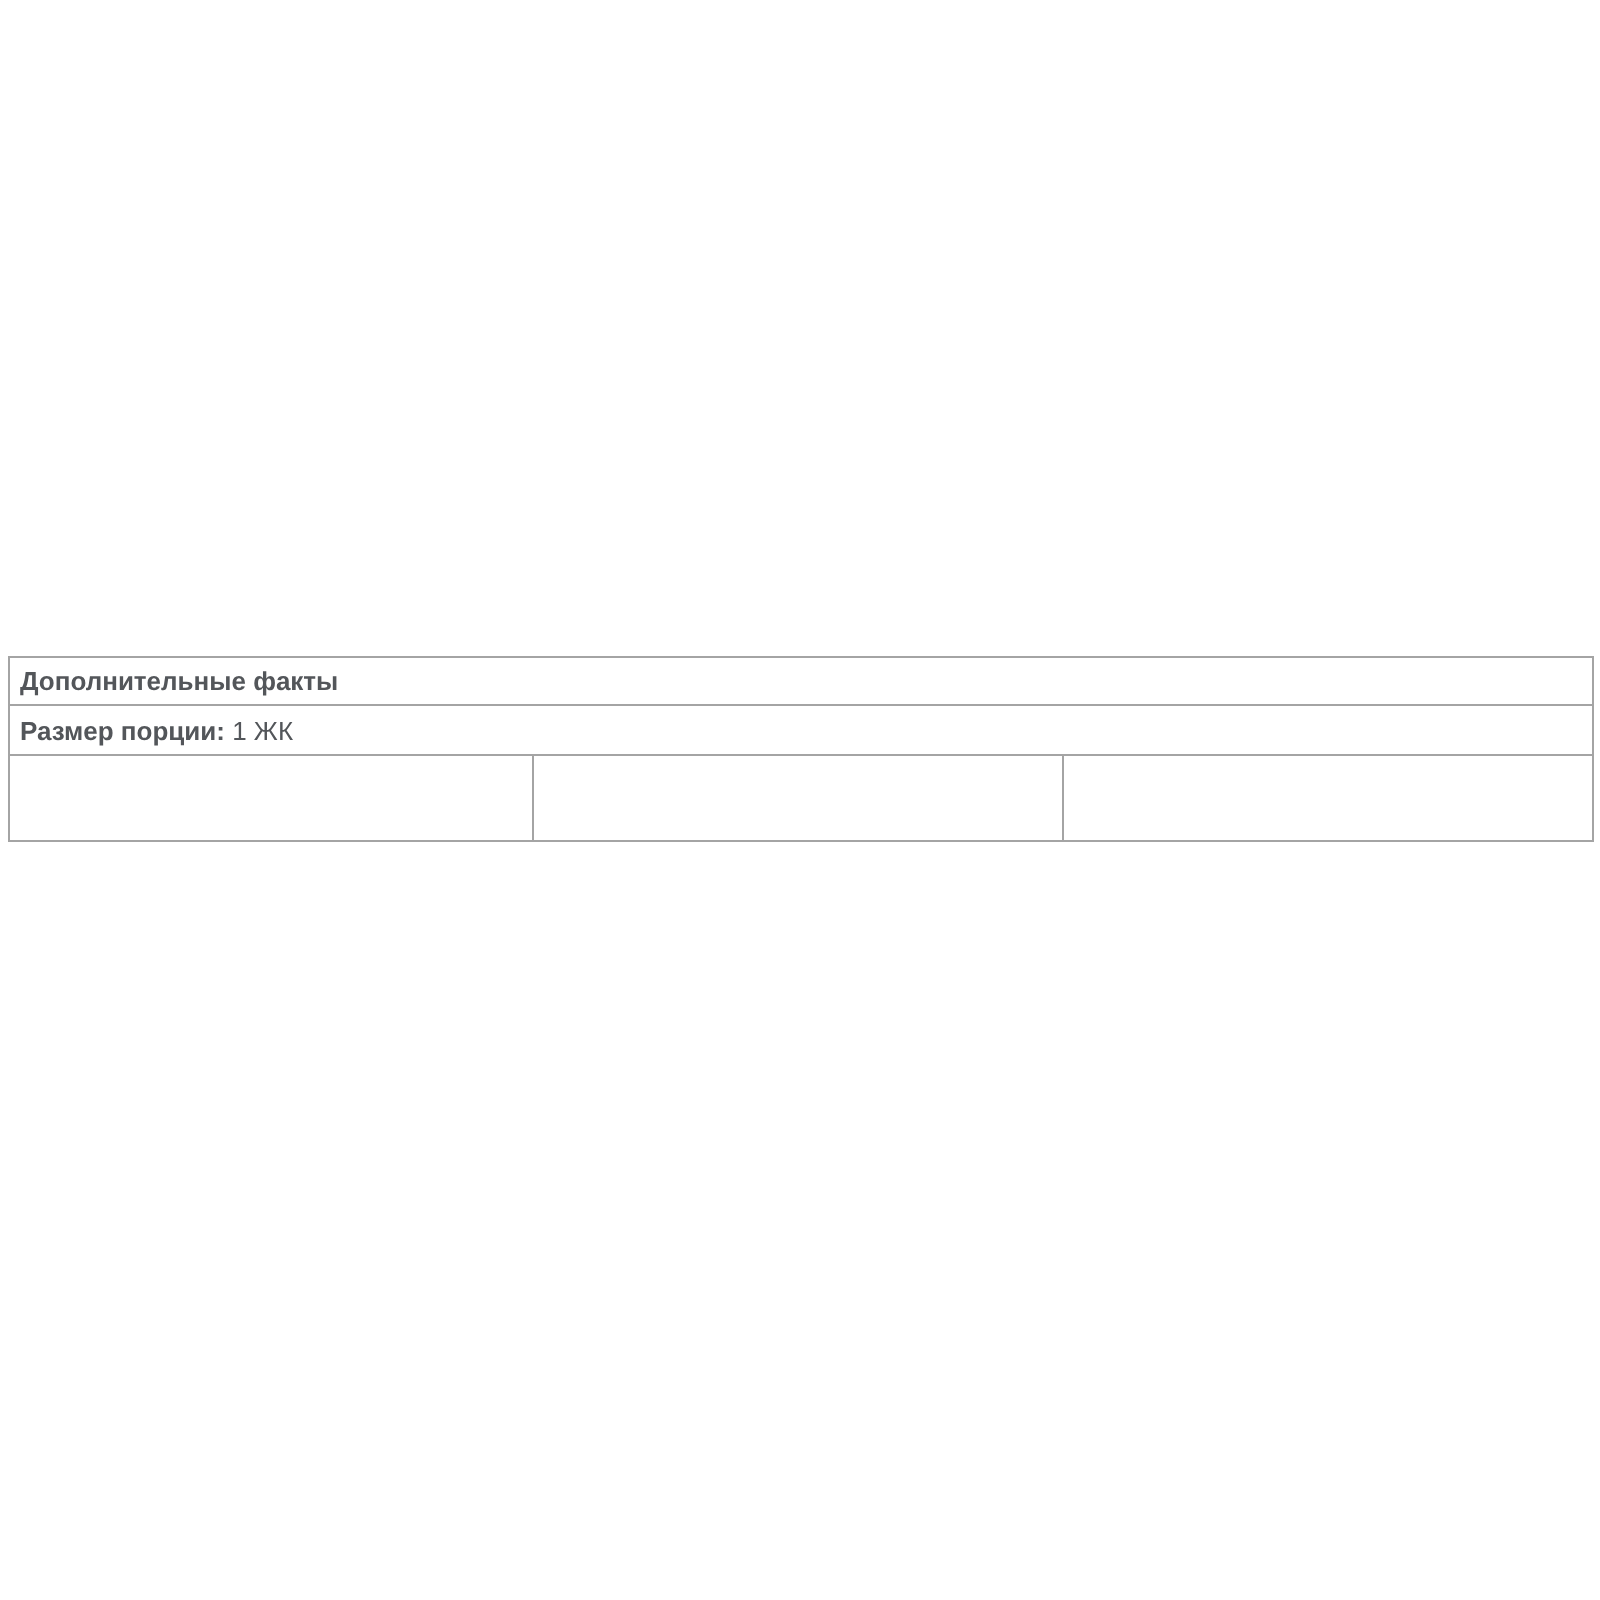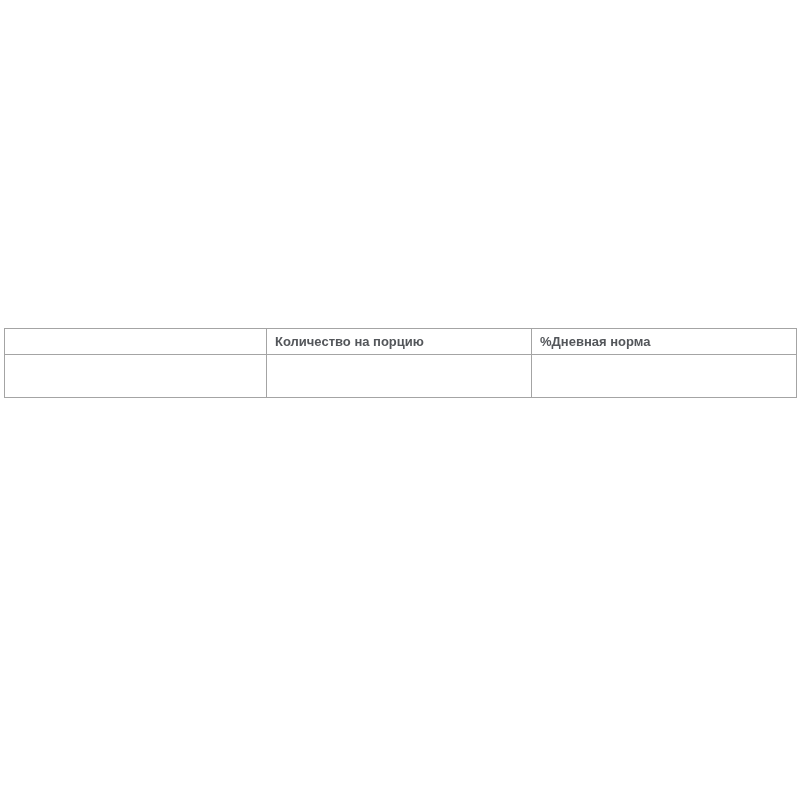--- a/index.html
+++ b/index.html
@@ -39,24 +39,28 @@
 </head>
 <body>
 
 <table class="facts-table">
   <colgroup>
     <col style="width:262px">
     <col style="width:265px">
     <col>
   </colgroup>
   <tbody>
-    <tr class="r-head">
-      <td class="first"></td>
-      <td class="bold">Количество на порцию</td>
-      <td class="bold">%Дневная норма</td>
+    <tr class="r-title">
+      <td colspan="3" class="first bold">Дополнительные факты</td>
+    </tr>
+    <tr class="r-serving">
+      <td colspan="3" class="first">
+        <span class="bold">Размер порции:</span>
+        <span>1 ЖК</span>
+      </td>
     </tr>
     <tr class="r-empty">
       <td class="first"></td>
       <td></td>
       <td></td>
     </tr>
   </tbody>
 </table>
 
 </body></html>

